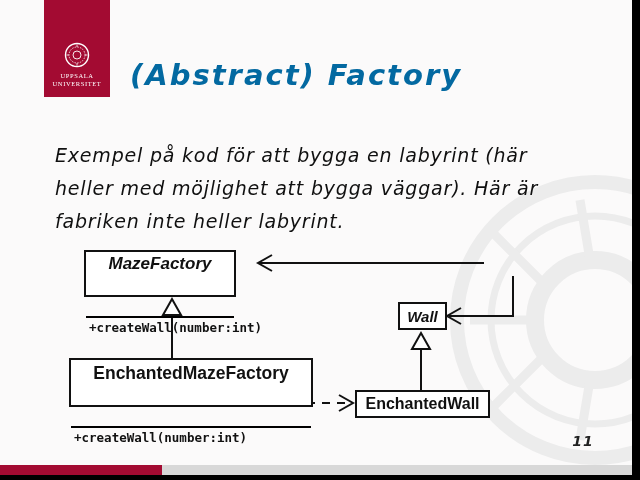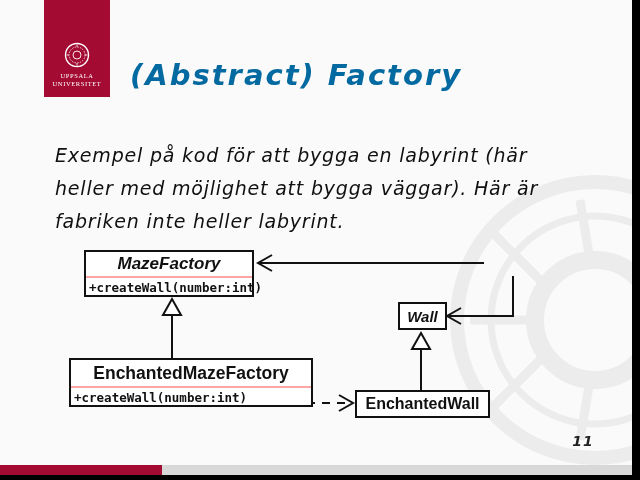--- a/index.html
+++ b/index.html
@@ -41,25 +41,25 @@
   .uml-box{
     position:absolute;background:#fff;border:2px solid #111;box-sizing:border-box;
     display:flex;flex-direction:column;
   }
   .uml-name{
     flex:0 0 auto;display:flex;align-items:center;justify-content:center;
     font-weight:bold;color:#111;font-family:"Liberation Sans", sans-serif;
   }
   .uml-name.abstract{font-style:italic;}
   .uml-methods{
-    border-top:2px solid #fca5a5;
+    border-top:2px solid #000000;
     font-family:"DejaVu Sans Mono", monospace;font-weight:bold;
-    font-size:12.5px;color:#111;padding:2px 3px 1px 3px;white-space:nowrap;
+    font-size:12.5px;color:#111;padding:2px 3px 1px 3px;white-space:nowrap;margin-top:40px;
   }
-  #box-mazefactory{left:84px;top:250px;width:170px;height:47px;}
+  #box-mazefactory{left:84px;top:250px;width:152px;height:47px;}
   #box-mazefactory .uml-name{font-size:17px;height:24px;}
   #box-client{left:484px;top:248px;width:58px;height:28px;}
   #box-client .uml-name{font-size:15px;height:24px;}
   #box-wall{left:398px;top:302px;width:49px;height:28px;}
   #box-wall .uml-name{font-size:15px;height:24px;}
   #box-emf{left:69px;top:358px;width:244px;height:49px;}
   #box-emf .uml-name{font-size:17.5px;height:26px;}
   #box-ewall{left:355px;top:390px;width:135px;height:28px;}
   #box-ewall .uml-name{font-size:16px;height:24px;}
   

